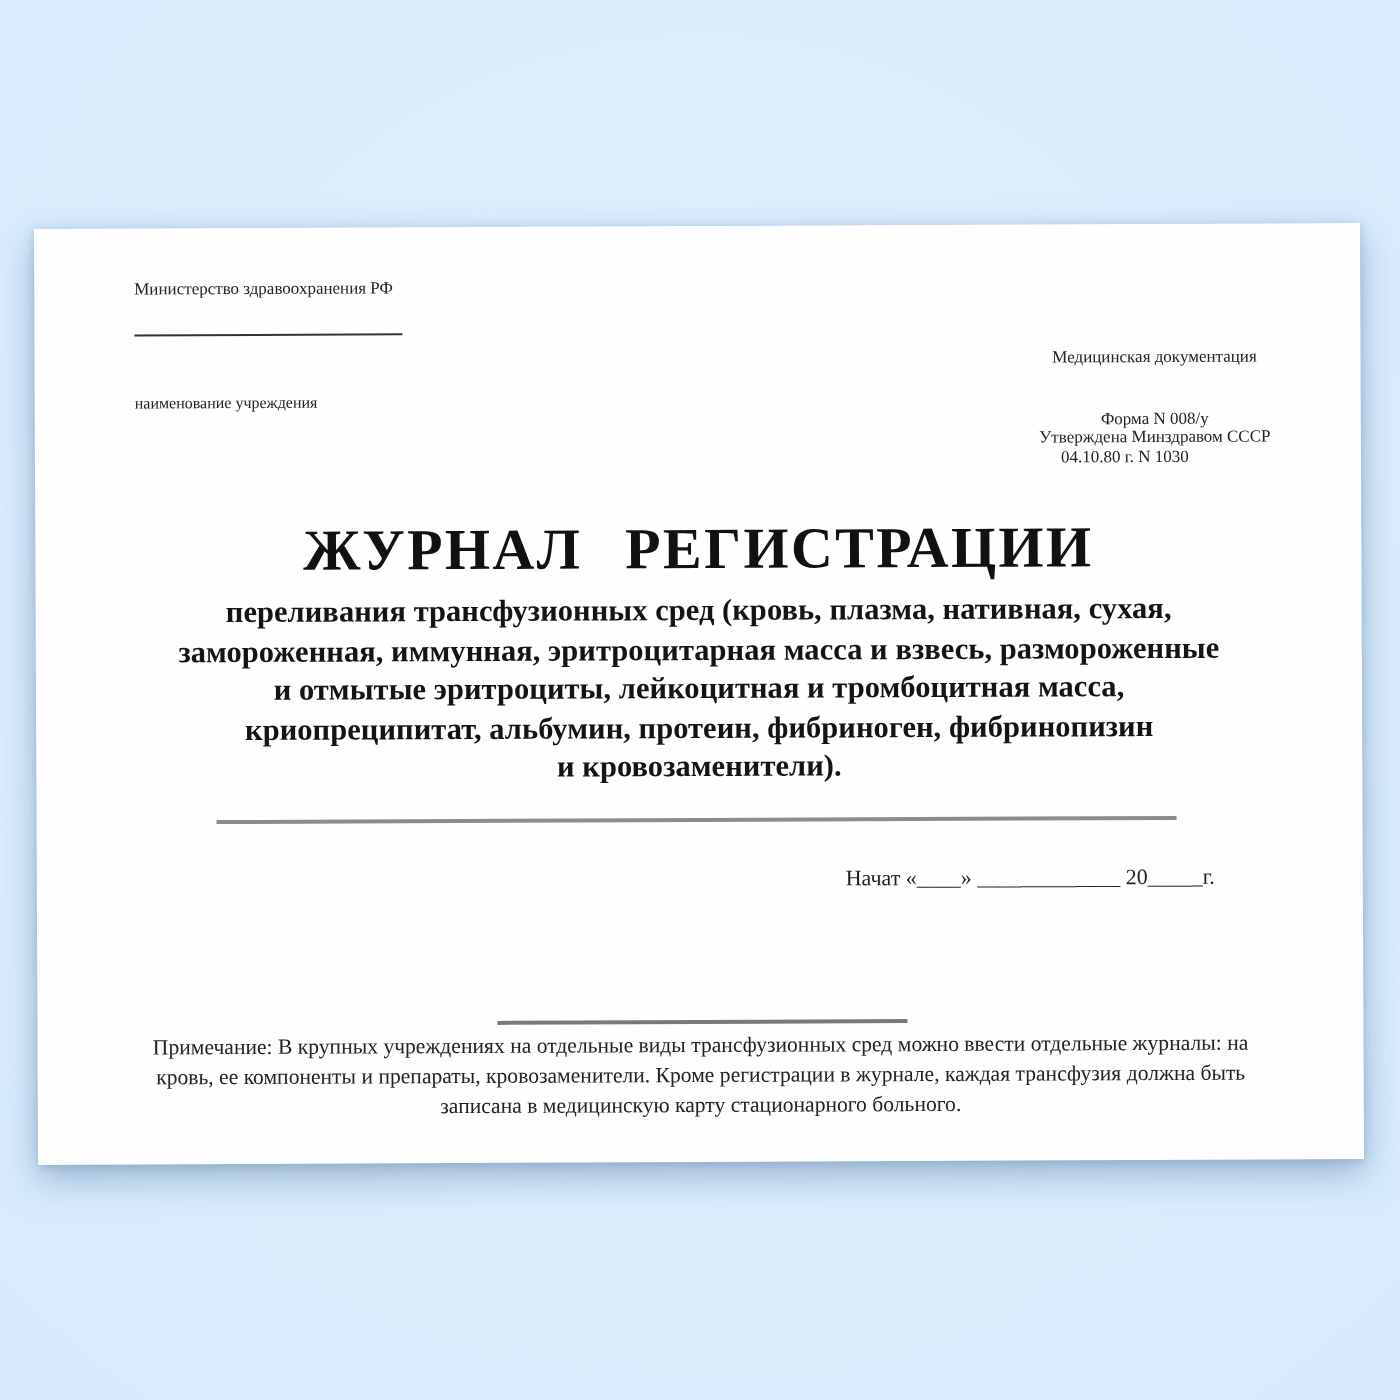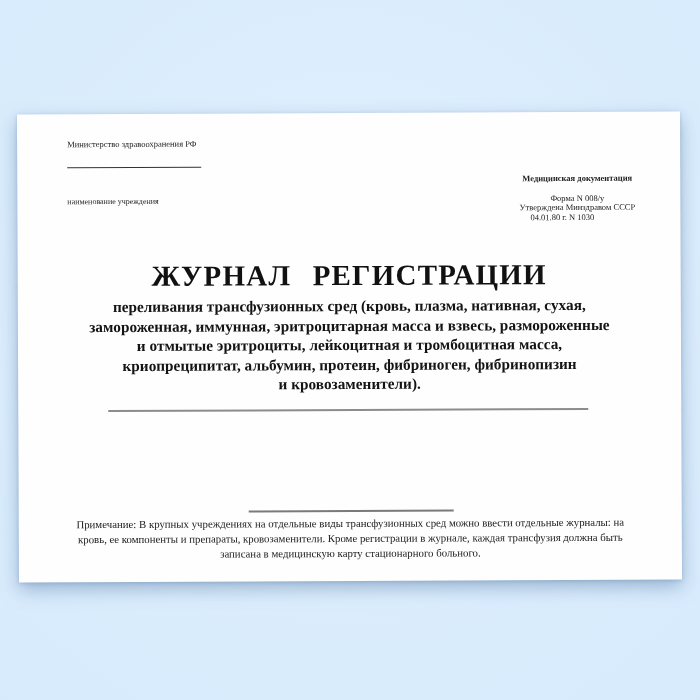--- a/index.html
+++ b/index.html
@@ -34,21 +34,21 @@
     position: absolute; right: 36px; top: 26px;
     text-align: right;
     font-size: 9.5px; line-height: 19px; color: #222;
     letter-spacing: 0.1px;
   }
   .doc-info {
     position: absolute; right: 22px; top: 62px;
     width: 162px; text-align: center;
     font-size: 8.5px; line-height: 9.5px; color: #222;
   }
-  .doc-info .doc-type { margin-bottom: 10px; font-weight: bold; }
+  .doc-info .doc-type { margin-bottom: 21px; }
   .doc-info .approval-ref { text-align: left; padding-left: 34px; }
   .journal-title {
     position: absolute; left: 0; right: 0; top: 146px;
     text-align: center;
     font-size: 29px; font-weight: bold; color: #111;
     letter-spacing: 1.2px; word-spacing: 13px;
     white-space: nowrap;
   }
   .journal-subtitle {
     position: absolute; left: 0; right: 0; top: 183px;
@@ -87,36 +87,37 @@
     <div>Министерство здравоохранения РФ</div>
     <div class="inst-underline"></div>
     <div class="inst-caption">наименование учреждения</div>
   </div>
 
 
   <div class="doc-info">
     <div class="doc-type">Медицинская документация</div>
     <div>Форма N 008/у</div>
     <div>Утверждена Минздравом СССР</div>
-    <div class="approval-ref">04.01.80 г. N 1030</div>
+    <div class="approval-ref">04.10.80 г. N 1030</div>
   </div>
 
   <div class="journal-title">ЖУРНАЛ РЕГИСТРАЦИИ</div>
 
   <div class="journal-subtitle">
     <div>переливания трансфузионных сред (кровь, плазма, нативная, сухая,</div>
     <div>замороженная, иммунная, эритроцитарная масса и взвесь, размороженные</div>
     <div>и отмытые эритроциты, лейкоцитная и тромбоцитная масса,</div>
     <div>криопреципитат, альбумин, протеин, фибриноген, фибринопизин</div>
     <div>и кровозаменители).</div>
   </div>
 
   <div class="rule-long"></div>
 
   <div class="dates-block">
+    <div>Начат «____» _____________ 20_____г.</div>
   </div>
 
   <div class="rule-short"></div>
 
   <div class="note-block">
     <div>Примечание: В крупных учреждениях на отдельные виды трансфузионных сред можно ввести отдельные журналы: на</div>
     <div>кровь, ее компоненты и препараты, кровозаменители. Кроме регистрации в журнале, каждая трансфузия должна быть</div>
     <div>записана в медицинскую карту стационарного больного.</div>
   </div>
 

